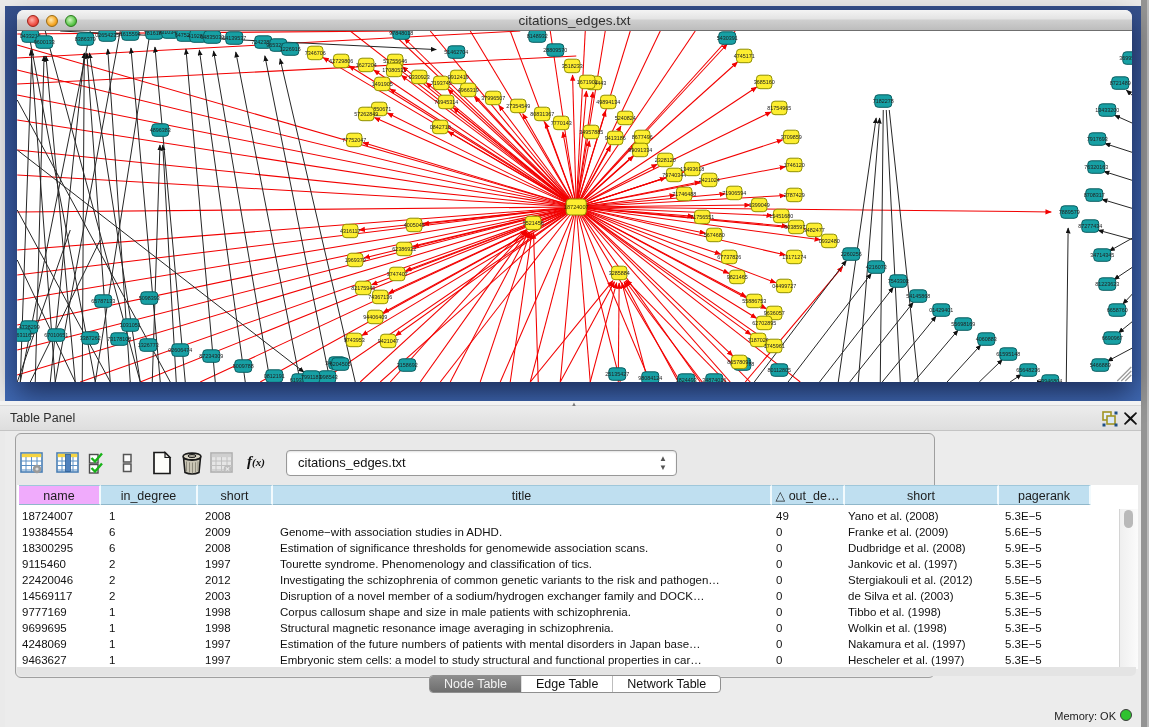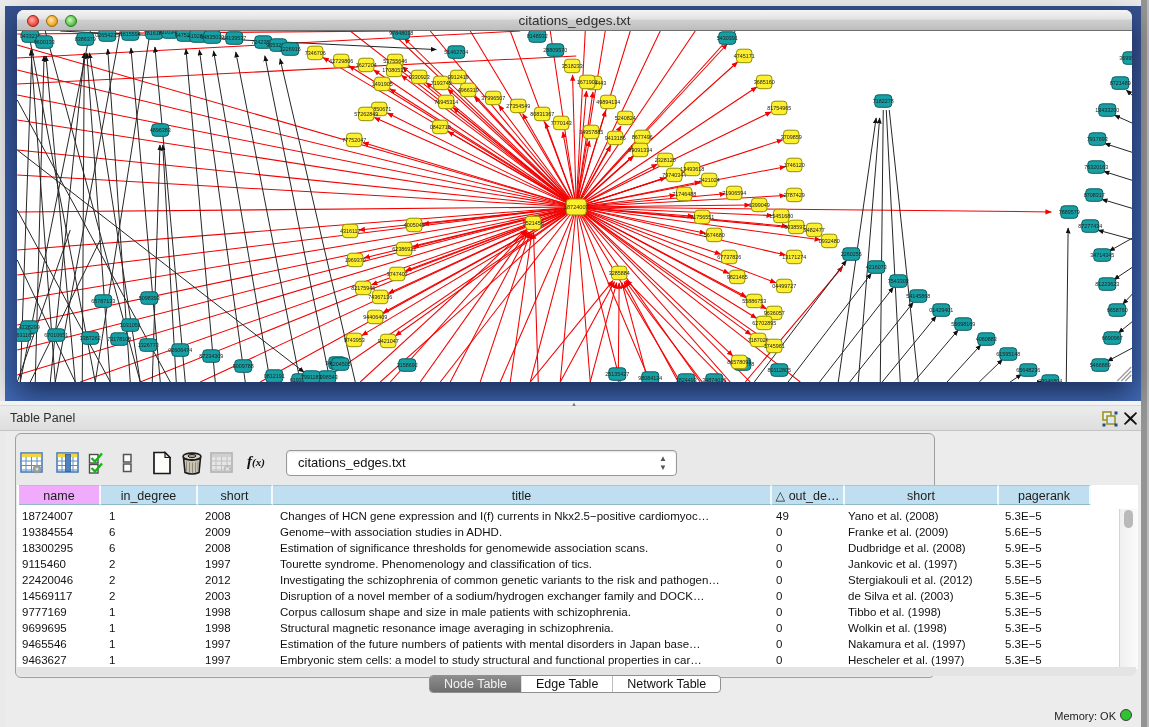--- a/index.html
+++ b/index.html
@@ -633,21 +633,20 @@
         <div class="th" style="left:254px;width:499px;background:#bfdff0">title</div>
         <div class="th" style="left:753px;width:73px;background:#bfdff0">△ out_de…</div>
         <div class="th" style="left:826px;width:154px;background:#bfdff0">short</div>
         <div class="th" style="left:980px;width:92px;background:#bfdff0">pagerank</div>
       </div>
       <div class="rows">
         <div class="row">
           <span class="c" style="left:3px">18724007</span>
           <span class="c" style="left:90px">1</span>
           <span class="c" style="left:186px">2008</span>
-          <span class="c" style="left:261px">Changes of HCN gene expression and I(f) currents in Nkx2.5−positive cardiomyoc…</span>
           <span class="c" style="left:757px">49</span>
           <span class="c" style="left:829px">Yano et al. (2008)</span>
           <span class="c" style="left:986px">5.3E−5</span>
         </div>
         <div class="row">
           <span class="c" style="left:3px">19384554</span>
           <span class="c" style="left:90px">6</span>
           <span class="c" style="left:186px">2009</span>
           <span class="c" style="left:261px">Genome−with association studies in ADHD.</span>
           <span class="c" style="left:757px">0</span>
@@ -702,21 +701,21 @@
         <div class="row">
           <span class="c" style="left:3px">9699695</span>
           <span class="c" style="left:90px">1</span>
           <span class="c" style="left:186px">1998</span>
           <span class="c" style="left:261px">Structural magnetic resonance image averaging in schizophrenia.</span>
           <span class="c" style="left:757px">0</span>
           <span class="c" style="left:829px">Wolkin et al. (1998)</span>
           <span class="c" style="left:986px">5.3E−5</span>
         </div>
         <div class="row">
-          <span class="c" style="left:3px">9465546</span>
+          <span class="c" style="left:3px">4248069</span>
           <span class="c" style="left:90px">1</span>
           <span class="c" style="left:186px">1997</span>
           <span class="c" style="left:261px">Estimation of the future numbers of patients with mental disorders in Japan base…</span>
           <span class="c" style="left:757px">0</span>
           <span class="c" style="left:829px">Nakamura et al. (1997)</span>
           <span class="c" style="left:986px">5.3E−5</span>
         </div>
         <div class="row">
           <span class="c" style="left:3px">9463627</span>
           <span class="c" style="left:90px">1</span>

